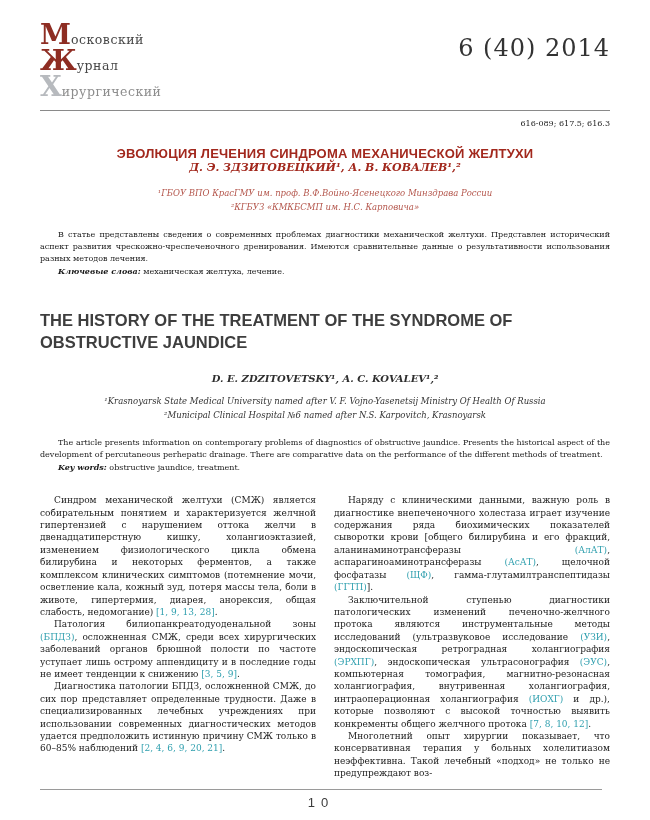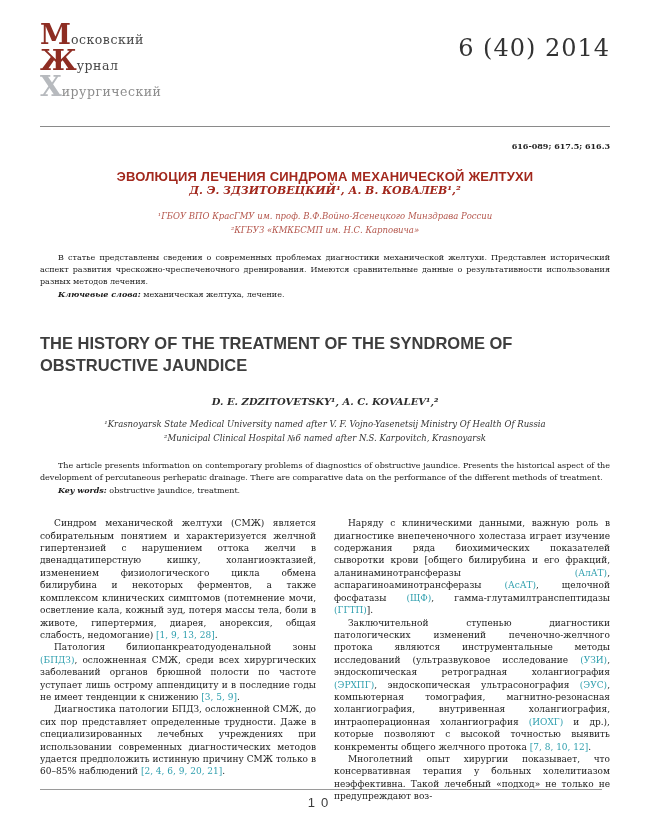--- a/index.html
+++ b/index.html
@@ -8,32 +8,32 @@
     width:650px;height:820px;
     box-sizing:border-box;
     padding:24px 40px 0 40px;
     background:#ffffff;
     font-family:"DejaVu Serif", serif;
     color:#1c1c1c;
     overflow:hidden;
   }
   
   .masthead{display:flex;justify-content:space-between;align-items:flex-start;
-    padding-bottom:24px;border-bottom:1px solid #8a8a8a;}
+    padding-bottom:8px;border-bottom:1px solid #8a8a8a;}
   .logo{line-height:21px;}
   .logo-row{white-space:nowrap;}
   .logo .ini{font-size:28px;font-weight:bold;font-family:"DejaVu Serif",serif;}
   .logo .word{font-size:12.5px;letter-spacing:0.5px;}
   .ini-maroon{color:#8e2d23;}
   .ini-silver{color:#b7babe;}
   .word-dark{color:#474747;}
   .word-gray{color:#8d8d8d;}
   .issue{font-size:24px;color:#333;letter-spacing:1px;margin-top:10px;font-family:"DejaVu Serif",serif;}
   
-  .udc{margin-top:14px;text-align:right;font-size:8px;font-weight:bold;color:#222;}
+  .udc{margin-top:8px;text-align:right;font-size:8px;font-weight:normal;color:#222;}
   .ru-title{margin:18px 0 0 0;text-align:center;
     font-family:"Liberation Sans",sans-serif;font-weight:bold;
     font-size:13px;color:#a2281d;letter-spacing:0.2px;}
   .ru-authors{text-align:center;font-style:italic;font-weight:bold;
     font-size:11px;color:#a2281d;}
   .ru-affil{margin-top:13px;text-align:center;font-style:italic;
     font-size:8.5px;color:#b4564c;line-height:1.6;}
   .abstract{margin-top:15px;font-size:8px;line-height:1.5;text-align:justify;color:#1a1a1a;}
   .abstract p{margin:0;text-indent:18px;}
   .kw-label{font-weight:bold;font-style:italic;}

